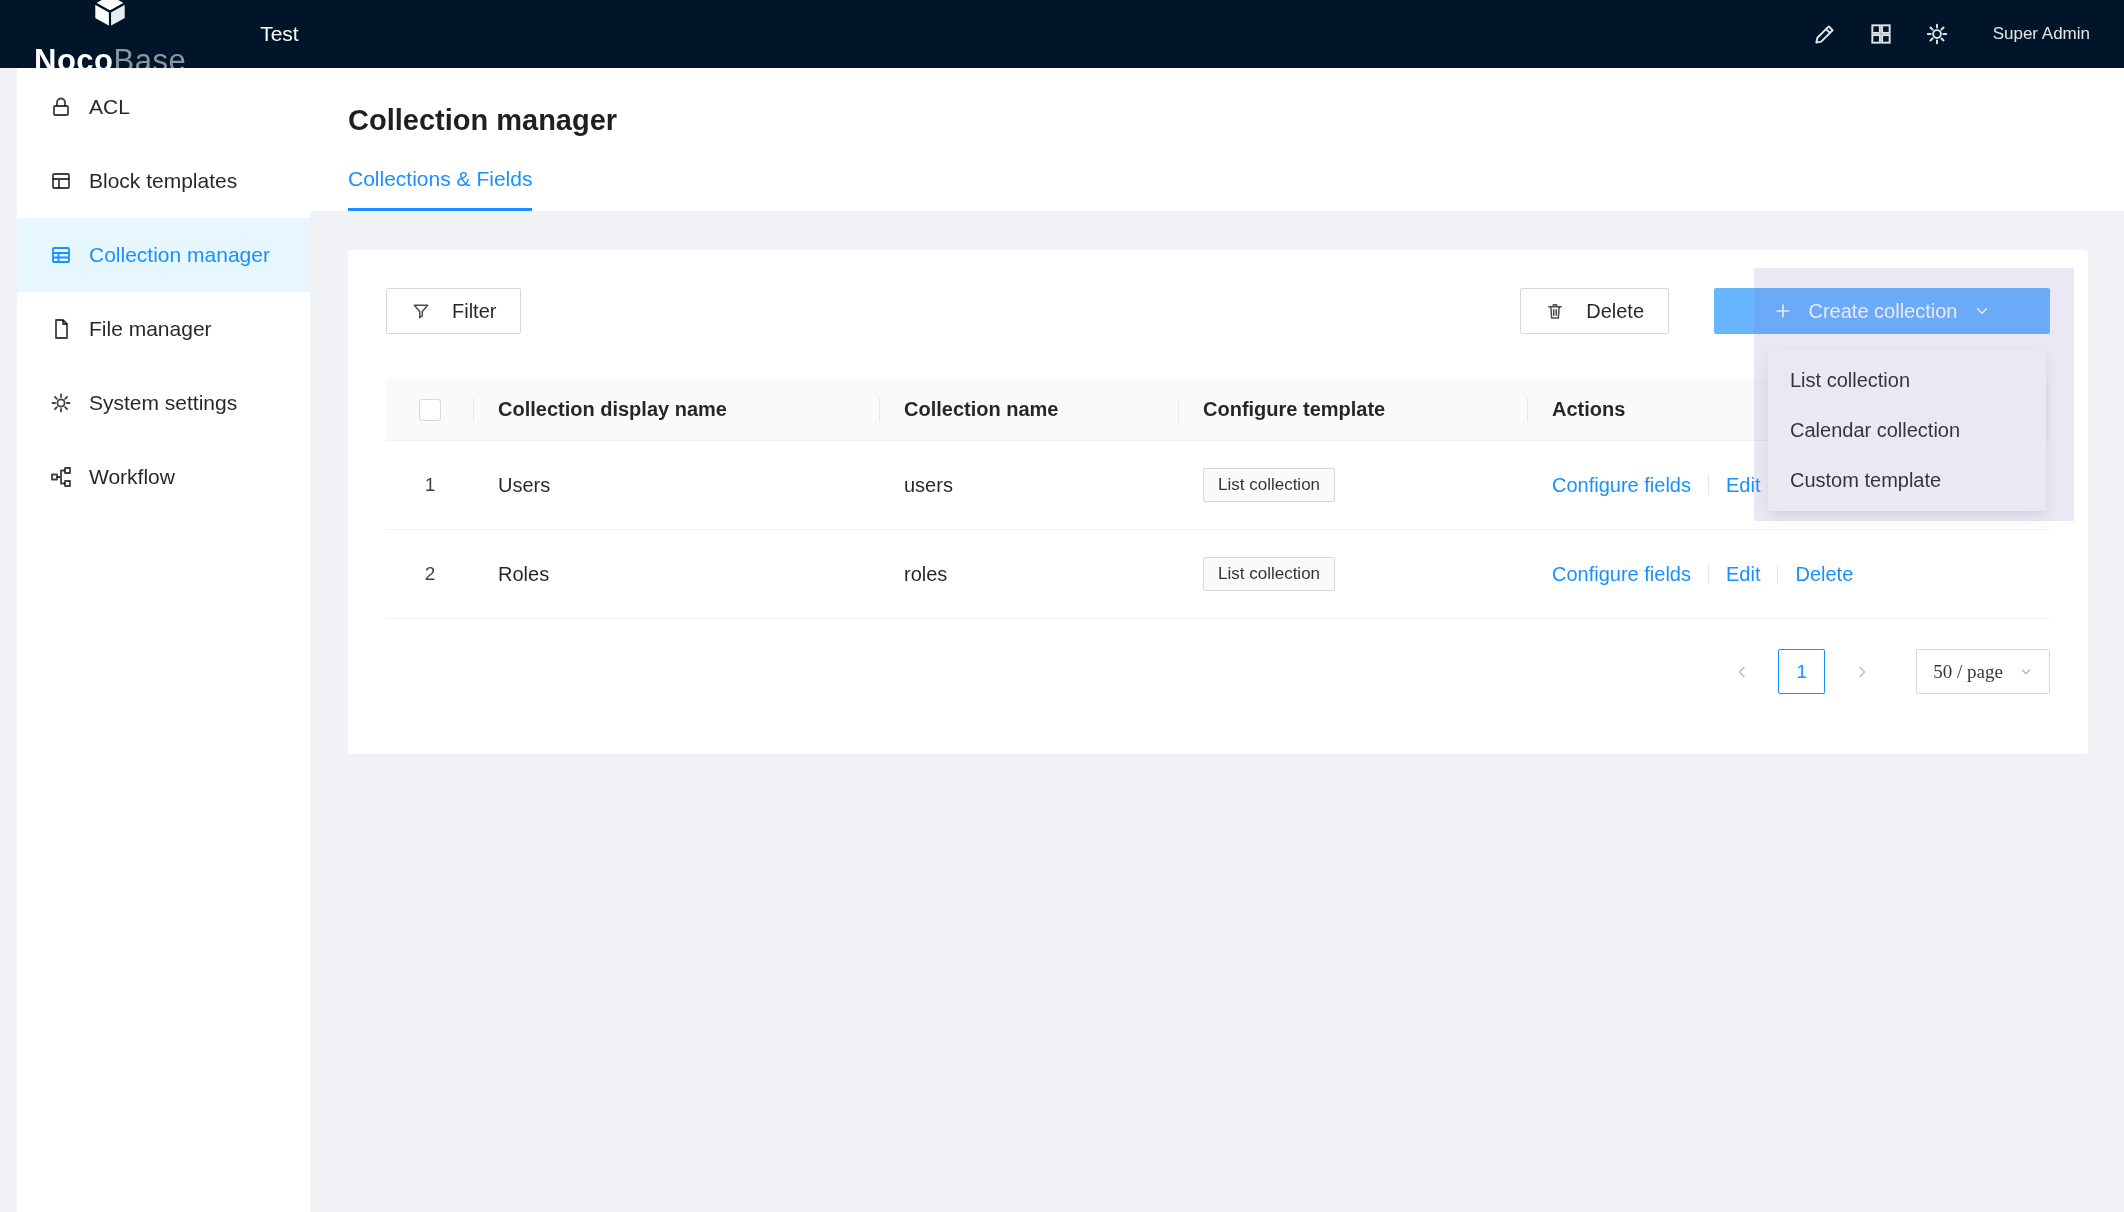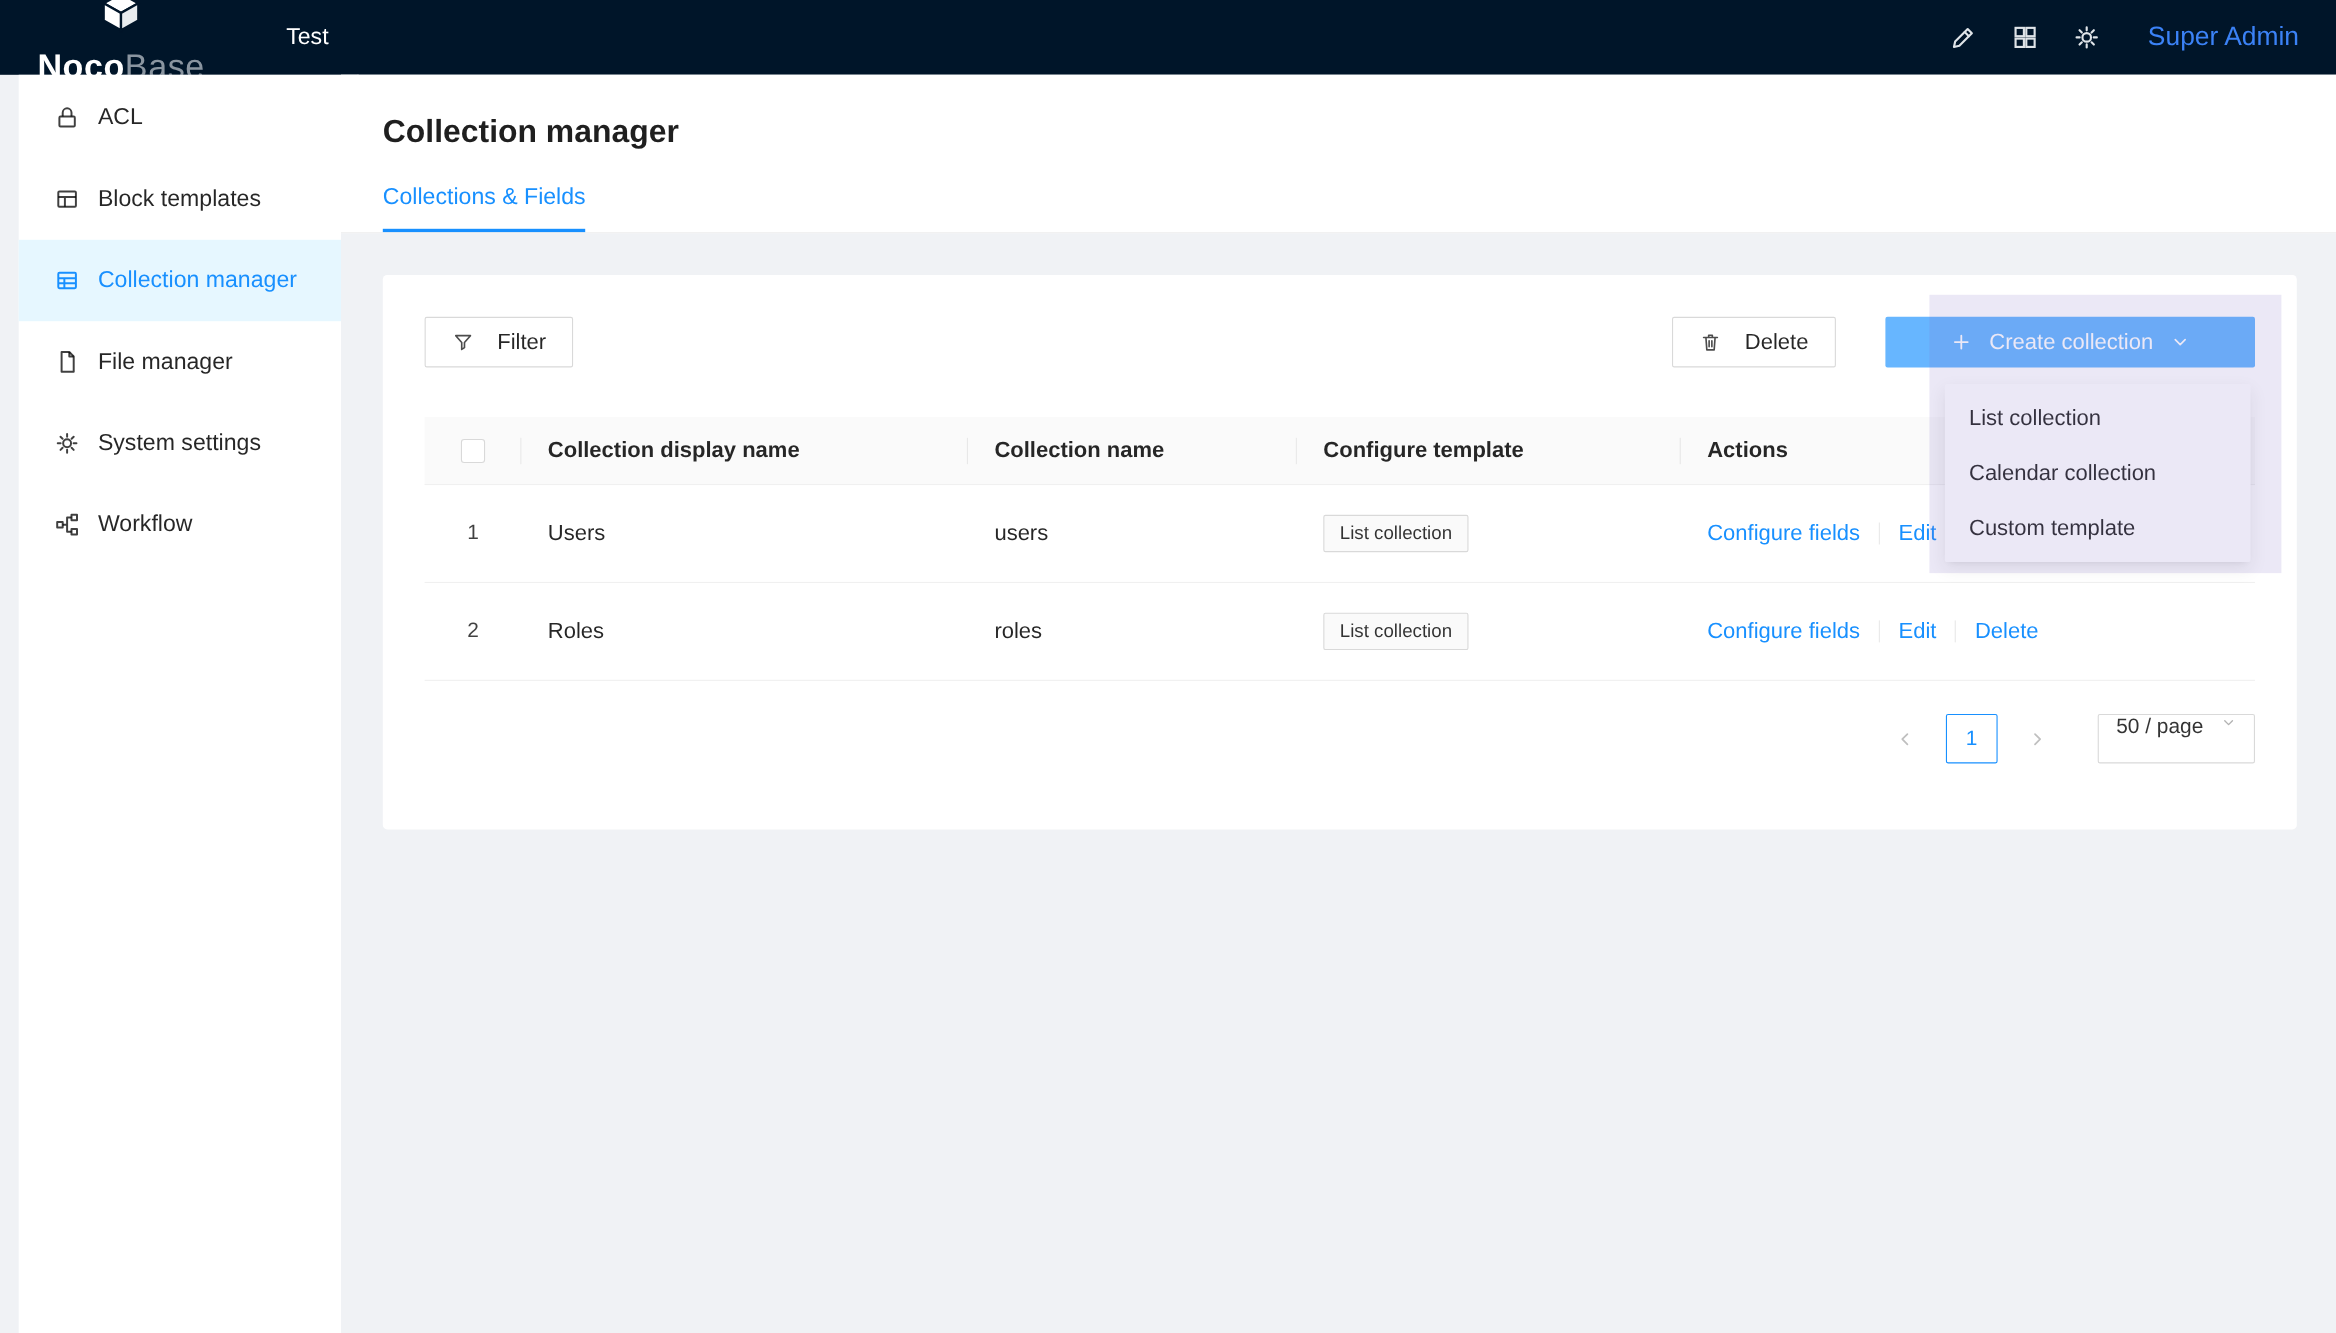--- a/index.html
+++ b/index.html
@@ -27,21 +27,21 @@
   .logo-light { font-weight:300; color:#8a95a0; }
   .nav-menu-item {
     margin-left:62px; font-size:21px; color:#ffffff; cursor:pointer;
     height:68px; display:flex; align-items:center; padding:0 12px;
   }
   .nav-right { display:flex; align-items:center; }
   .nav-icon-btn {
     width:56px; height:68px; display:flex; align-items:center; justify-content:center;
     color:#dfe4e8; cursor:pointer;
   }
-  .nav-user { font-size:24px; margin-left:28px; color:#3b82f6; cursor:pointer; }
+  .nav-user { font-size:17px; margin-left:28px; color:#e5e5e5; cursor:pointer; }
 
   
   .sidebar {
     position:absolute; top:68px; left:17px; bottom:0; width:309px;
     background:#ffffff; border-right:1px solid #f0f0f0; padding-top:2px;
   }
   .side-item {
     height:74px; display:flex; align-items:center; gap:16px;
     padding-left:32px; font-size:21px; color:rgba(0,0,0,.85); cursor:pointer;
   }
@@ -116,23 +116,23 @@
   .pg-btn {
     width:45px; height:45px; display:flex; align-items:center; justify-content:center;
     border-radius:2px; cursor:pointer; color:rgba(0,0,0,.25); background:#fff;
   }
   .pg-num {
     min-width:47px; height:45px; display:flex; align-items:center; justify-content:center;
     border:1px solid #1890ff; color:#1890ff; border-radius:2px; font-size:19px;
     background:#fff; cursor:pointer;
   }
   .pg-size {
-    height:45px; display:flex; gap:16px; padding:0 16px;
+    height:45px; display:flex; align-items:center; gap:16px; padding:0 16px;
     border:1px solid #d9d9d9; border-radius:2px; background:#fff; font-size:19px;
-    color:rgba(0,0,0,.8); cursor:pointer; margin-left:18px;
+    color:rgba(0,0,0,.8); cursor:pointer; margin-left:18px;font-family:Liberation Serif, serif;
   }
   .pg-size .icn { color:rgba(0,0,0,.3); }
 
   
   .dropdown {
     position:absolute; left:1420px; top:99px; width:278px;
     background:#ffffff; border-radius:2px;
     box-shadow:0 3px 6px -4px rgba(0,0,0,.12), 0 6px 16px 0 rgba(0,0,0,.08);
     padding:6px 0; z-index:5;
   }

